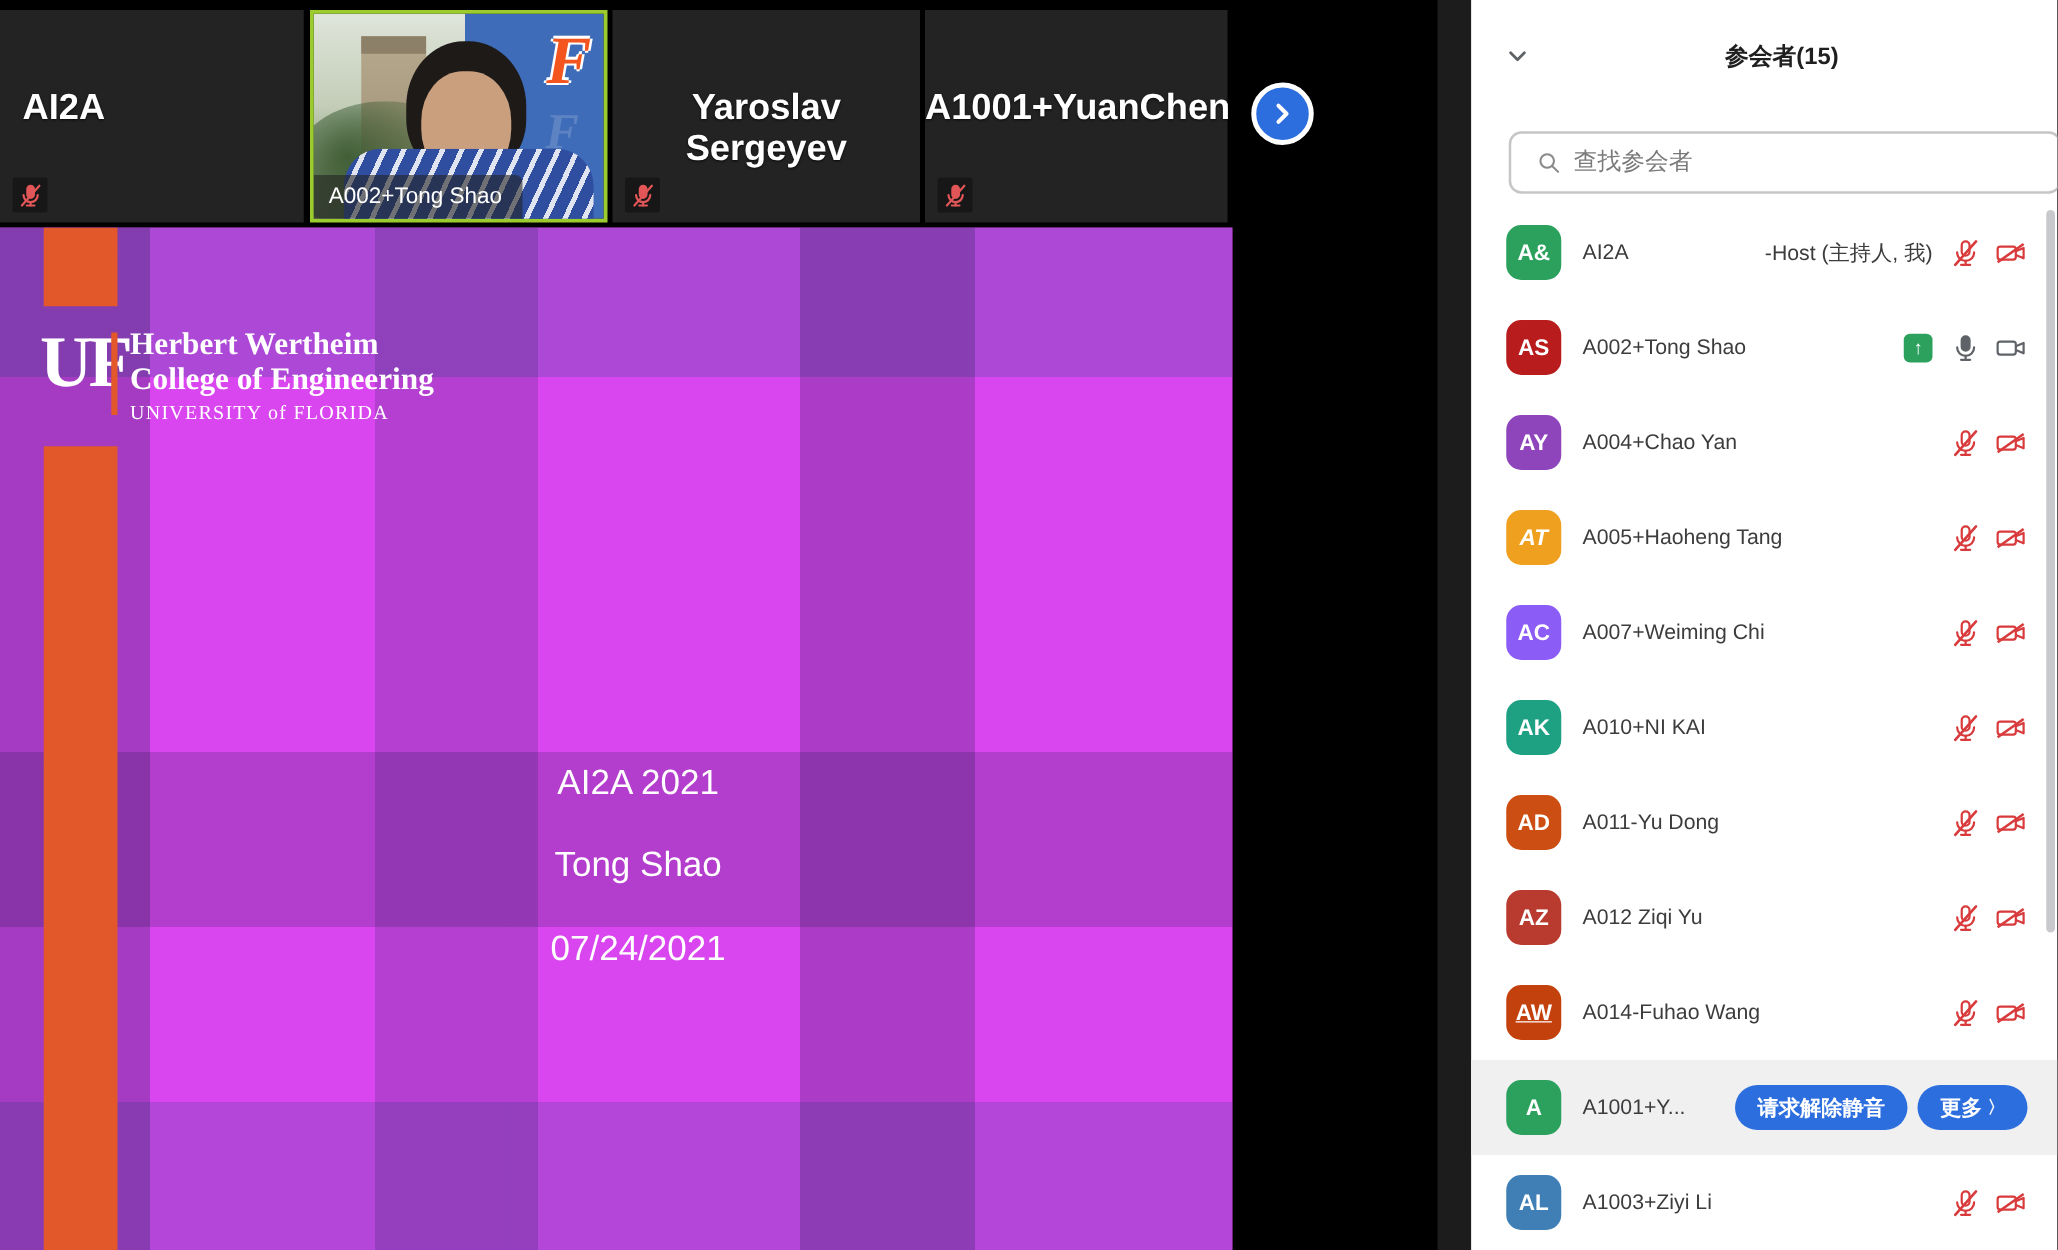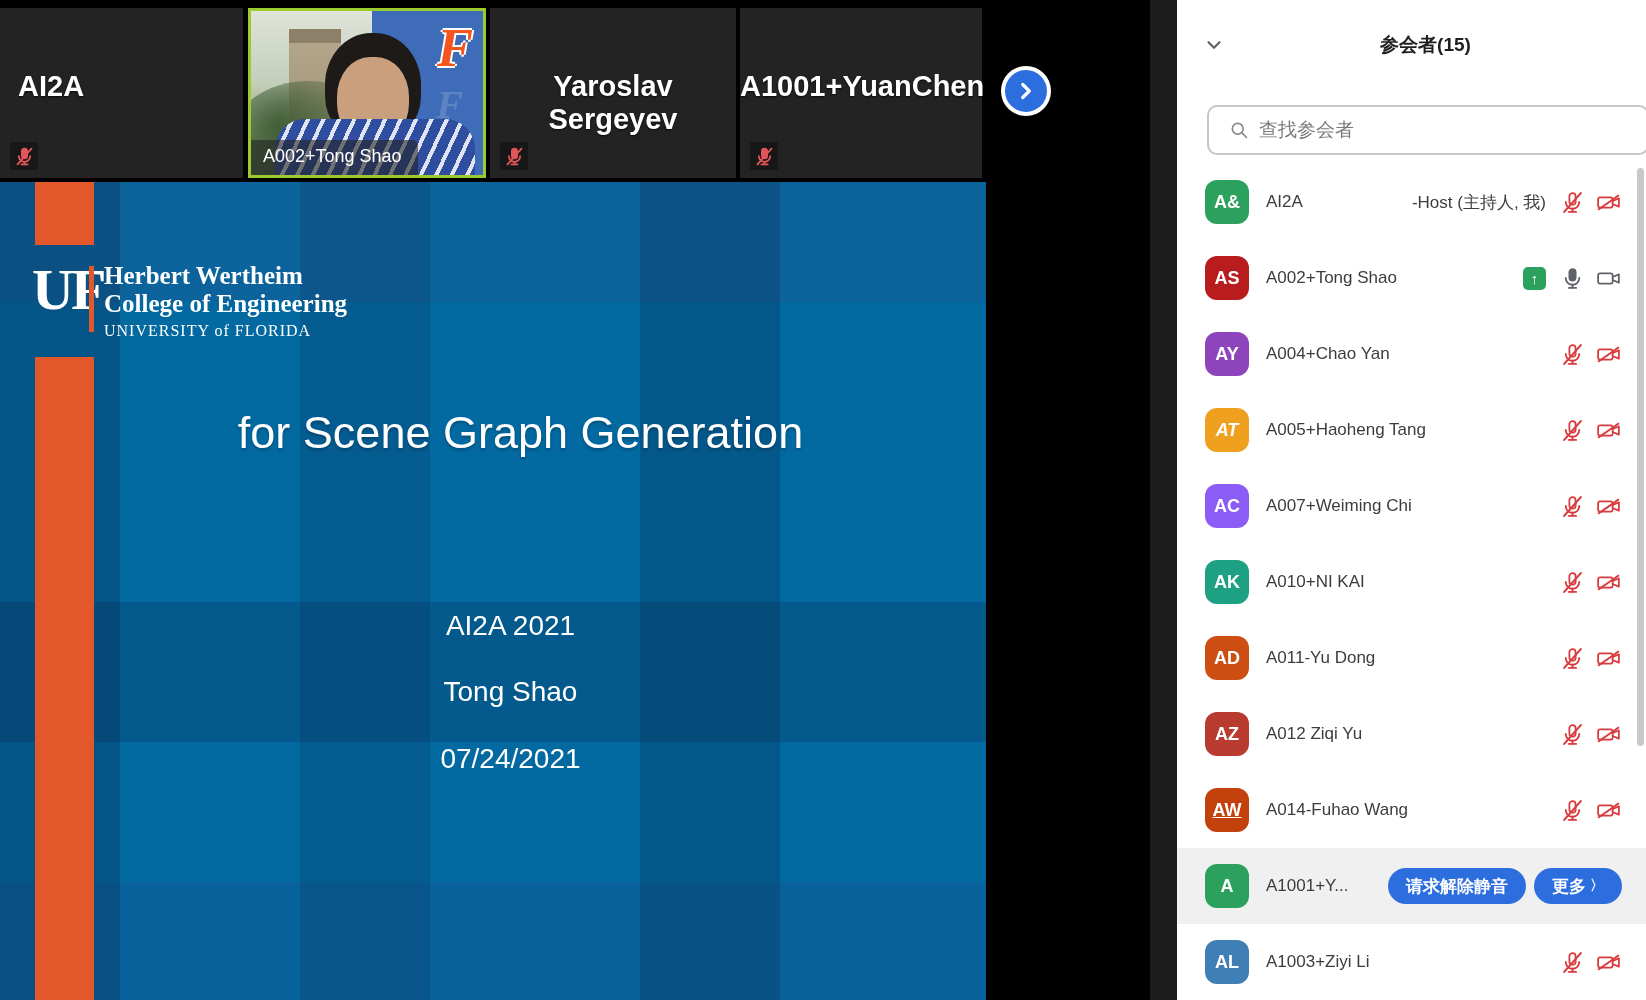--- a/index.html
+++ b/index.html
@@ -34,21 +34,21 @@
         background-image:repeating-linear-gradient(115deg,rgba(255,255,255,.85) 0 4px,rgba(255,255,255,0) 4px 14px);}
   .flogo{position:absolute;right:10px;top:6px;color:#f4551e;
          font:italic bold 54px "Liberation Serif",serif;
          text-shadow:-2px 0 #fff,2px 0 #fff,0 -2px #fff,0 2px #fff;}
   .vname{position:absolute;left:0;bottom:0;background:rgba(35,35,35,.6);color:#fff;
          font-size:18px;padding:6px 16px 8px 12px;border-radius:0 6px 0 0;}
   .next-btn{position:absolute;left:1001px;top:66px;width:50px;height:50px;border-radius:50%;
             background:#2d6edf;border:4px solid #fff;box-sizing:border-box;display:flex;
             align-items:center;justify-content:center;cursor:pointer;padding:0;}
   
-  .slide{position:absolute;left:0;top:182px;width:986px;height:818px;background:#0369a1;overflow:hidden;}
+  .slide{position:absolute;left:0;top:182px;width:986px;height:818px;background:#d946ef;overflow:hidden;}
   .slide .texture{position:absolute;inset:0;
       background:
         linear-gradient(90deg,rgba(9,26,58,.25) 0 120px,rgba(0,0,0,0) 120px 300px,rgba(10,30,70,.18) 300px 430px,rgba(0,0,0,0) 430px 640px,rgba(8,24,55,.22) 640px 780px,rgba(0,0,0,0) 780px),
         linear-gradient(180deg,rgba(40,80,140,.25) 0 120px,rgba(0,0,0,0) 120px 420px,rgba(6,20,48,.18) 420px 560px,rgba(0,0,0,0) 560px 700px,rgba(30,70,130,.2) 700px);}
   .obar{position:absolute;left:35px;width:59px;background:#e2582b;}
   .obar.top{top:0;height:63px;}
   .obar.bottom{top:175px;height:643px;}
   .uf-mark{position:absolute;left:32px;top:74px;color:#fff;
            font:bold 58px "Liberation Serif","DejaVu Serif",serif;letter-spacing:-3px;}
   .uf-rule{position:absolute;left:89px;top:84px;width:5px;height:66px;background:#e2582b;}
@@ -161,21 +161,20 @@
     <div class="slide">
       <div class="texture"></div>
       <div class="obar top"></div>
       <div class="obar bottom"></div>
       <div class="uf-mark">UF</div>
       <div class="uf-rule"></div>
       <div class="uf-l1">Herbert Wertheim</div>
       <div class="uf-l2">College of Engineering</div>
       <div class="uf-l3">UNIVERSITY of FLORIDA</div>
       <div class="s-title">
-        <div>for Scene Graph Generation</div>
       </div>
       <div class="s-line s-event">AI2A 2021</div>
       <div class="s-line s-author">Tong Shao</div>
       <div class="s-line s-date">07/24/2021</div>
     </div>
   </div>
 
   <aside class="panel">
     <div class="p-header">
       <button class="collapse">

